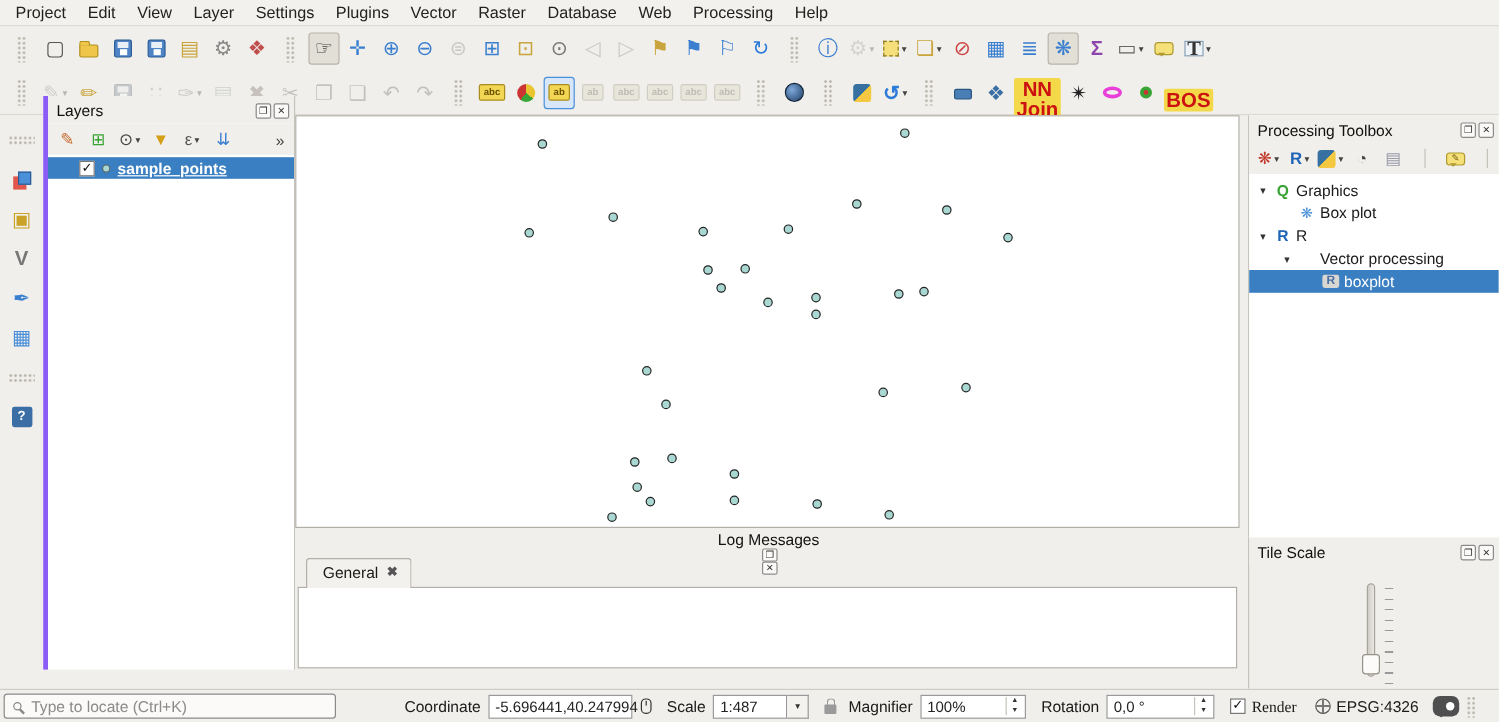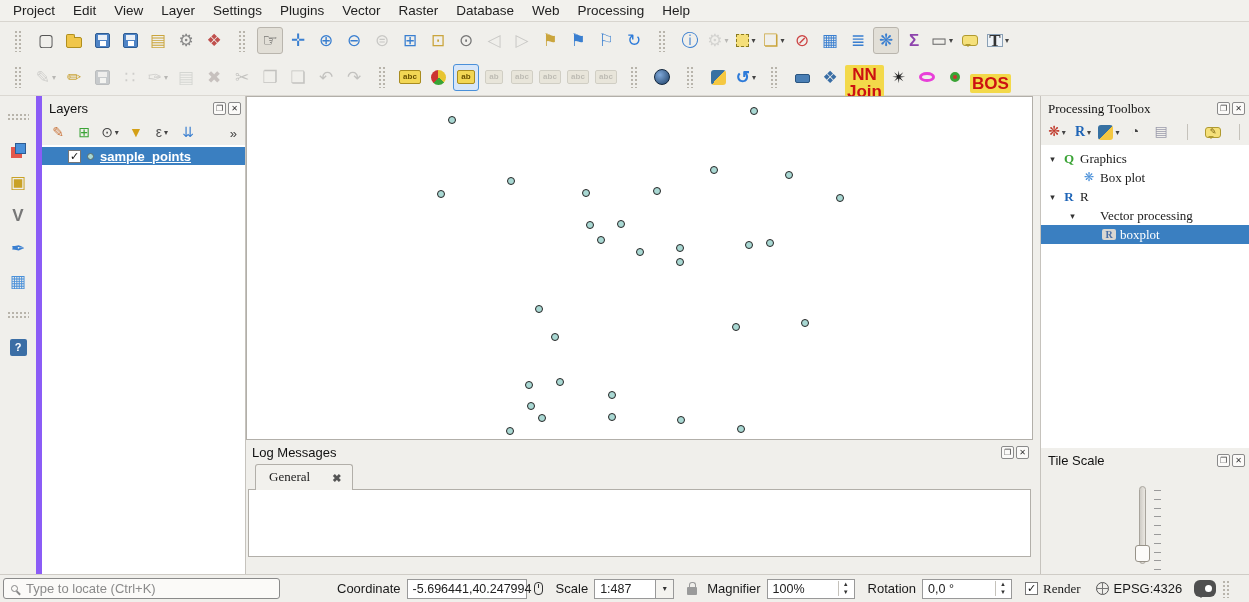--- a/index.html
+++ b/index.html
@@ -76,48 +76,48 @@
   #vtoolbar { position:absolute; left:0; top:96px; width:36px; height:478px;
     background:#f0efeb; display:flex; flex-direction:column; align-items:center; padding-top:4px; }
   #vtoolbar .tbtn { margin:3px 0; }
   
   .phead { display:flex; align-items:center; height:23px; padding:2px 4px 0 7px;
     font-size:13px; color:#111; background:#f0efeb; }
   .phead .sp { flex:1; }
   .wbtn { width:13px; height:13px; border:1px solid #8a8a8a; border-radius:2px;
     font-size:8px; display:inline-flex; align-items:center; justify-content:center;
     color:#333; background:#fbfaf8; margin-left:2px; }
-  #layers-panel { position:absolute; left:36px; top:96px; width:210px; height:478px;
-    background:#fff; border-left:6px solid #8b5cf6; border-right:1px solid #c6c3bd; }
+  #layers-panel { position:absolute; left:36px; top:80px; width:210px; height:478px;
+    background:#fff; border-left:4px solid #8b5cf6; border-right:1px solid #c6c3bd; }
   .ptools { display:flex; align-items:center; height:26px; padding:0 3px; background:#f0efeb; }
   .ptools .tbtn { height:22px; min-width:24px; }
   .ptools .tbtn .g { font-size:14px; }
   .lrow { display:flex; align-items:center; height:18px; background:#3a7fc1; color:#fff;
     padding-left:26px; gap:6px; margin-top:2px; }
   .cbx { width:13px; height:13px; background:#fff; border:1px solid #777; color:#111;
     font-size:11px; line-height:11px; text-align:center; flex:none; }
   .dot { width:7px; height:7px; border-radius:50%; background:#a9d8d3; border:1px solid #5a6a6a; flex:none; }
   .lname { font-weight:bold; font-size:13px; text-decoration:underline; }
   
   #map { position:absolute; left:246px; top:96px; width:787px; height:344px;
     background:#fff; border:1px solid #b2afa9; }
   .pt { position:absolute; width:8px; height:8px; border-radius:50%; background:#a9d8d3;
     border:1.5px solid #252525; transform:translate(-50%,-50%); }
   
   #log-panel { position:absolute; left:246px; top:440px; width:787px; height:134px; background:#f0efeb; }
-  #log-panel .phead { background:transparent; padding-left:6px; }
+  #log-panel .phead { background:transparent; padding-left:6px;flex-direction:column; }
   .tabbar { display:flex; align-items:flex-end; height:26px; padding-left:9px; }
-  .tab { display:inline-flex; align-items:flex-end; gap:22px; padding:4px 11px 5px 13px;
+  .tab { display:inline-flex; align-items:flex-start; gap:7px; padding:4px 11px 5px 13px;
     background:#f2f1ed; border:1px solid #b2afa9; border-bottom:none; border-radius:3px 3px 0 0;
-    font-size:13px; position:relative; top:1px;font-family:Liberation Serif, serif; }
+    font-size:13px; position:relative; top:1px; }
   .tabclose { color:#555; font-size:11px; font-weight:bold; }
   .log-content { background:#fff; border:1px solid #b2afa9; height:68px; margin:0 2px 0 2px; }
   
   #toolbox-panel { position:absolute; left:1040px; top:96px; width:209px; height:352px;
-    background:#fff; border-left:1px solid #c6c3bd; display:flex; flex-direction:column;font-family:Liberation Serif, serif; }
+    background:#fff; border-left:1px solid #c6c3bd; display:flex; flex-direction:column; }
   .searchbox { display:flex; align-items:center; height:21px; background:#fff;
     border:1px solid #b3b0aa; border-radius:2px; margin:3px 4px 4px 4px; padding:0 5px; gap:6px; }
   .searchbox .txt { font-size:13px; color:#222; flex:1; }
   .mag { width:7px; height:7px; border:1.5px solid #888; border-radius:50%; position:relative; flex:none; }
   .mag::after { content:""; position:absolute; width:5px; height:1.5px; background:#888;
     transform:rotate(45deg); right:-4px; bottom:-2px; }
   .clear { color:#9a9a9a; font-size:13px; }
   #toolbox-tree { flex:1; background:#fff; padding-top:4px; }
   .trow { display:flex; align-items:center; height:19px; font-size:13px; color:#1a1a1a; gap:4px; }
   .trow.selected { background:#3a7fc1; color:#fff; }

